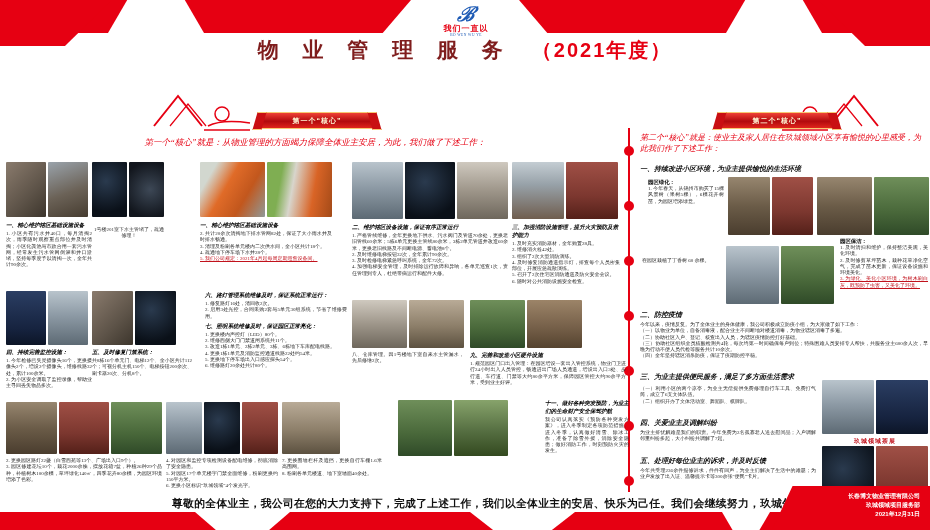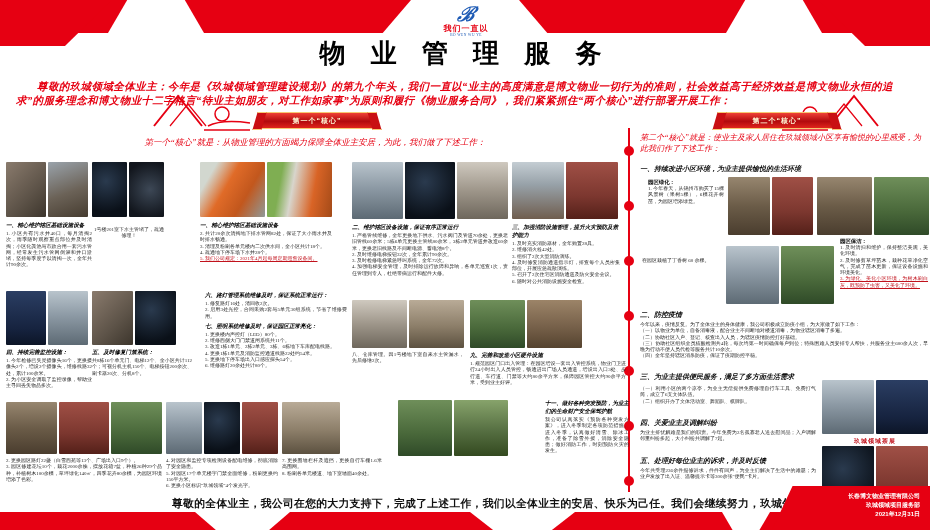--- a/index.html
+++ b/index.html
@@ -13,21 +13,21 @@
   .corner.r{right:0;width:112px;clip-path:polygon(0 0,100% 0,100% 100%,42% 100%);}
   .notch{position:absolute;top:0;background:#fff;clip-path:polygon(20% 0,80% 0,100% 100%,0 100%);}
   .logo-box{position:absolute;left:437px;top:4px;width:58px;text-align:center;line-height:1;}
   .logo-b{font-family:"Liberation Serif",serif;font-style:italic;font-weight:bold;
           font-size:20px;color:#1e5bb5;display:block;transform:skewX(-8deg);}
   .logo-cn{display:block;font-size:8px;font-weight:bold;color:#e60012;margin-top:1px;letter-spacing:1px;}
   .logo-en{display:block;font-size:3.5px;color:#1e5bb5;letter-spacing:.5px;margin-top:1px;}
   
   .title-row{position:absolute;left:0;top:36px;width:930px;display:flex;justify-content:center;
              align-items:baseline;gap:20px;font-family:"Liberation Sans",sans-serif;font-weight:bold;}
-  .t-main{font-size:26px;color:#000000;letter-spacing:9px;}
+  .t-main{font-size:21px;color:#7f1d1d;letter-spacing:9px;}
   .t-red{font-size:33px;color:#e60012;letter-spacing:7px;}
   .t-year{font-size:20px;color:#e60012;letter-spacing:2px;}
   .intro{position:absolute;left:16px;top:80px;width:898px;color:#e60012;font-size:10.5px;
          line-height:13.5px;font-weight:bold;font-style:italic;text-indent:2em;letter-spacing:.4px;}
   
   .ribbon{position:absolute;height:15px;width:110px;background:linear-gradient(180deg,#ef4136,#b20a0e 55%,#e0241c);
           border-top:1.5px solid #f7c873;border-bottom:1.5px solid #f7c873;color:#fff7d6;
           display:flex;align-items:center;justify-content:center;font-size:7px;font-weight:bold;
           font-family:"Liberation Sans",sans-serif;letter-spacing:1px;}
   .ribbon::before,.ribbon::after{content:"";position:absolute;top:-1.5px;bottom:-1.5px;width:9px;
@@ -106,23 +106,23 @@
       <path d="M8 40 L32 10 L56 40" fill="none" stroke="#e60012" stroke-width="2"></path>
       <path d="M24 40 L42 18 L60 40" fill="none" stroke="#e60012" stroke-width="1.2"></path>
       <circle cx="76" cy="28" r="7" fill="none" stroke="#e60012" stroke-width="1.5"></circle>
       <path d="M62 40 Q76 33 104 37" fill="none" stroke="#e60012" stroke-width="1.5"></path>
       <path d="M58 44 H104" stroke="#e60012" stroke-width="1.5"></path>
     </svg>
   </div>
 
   <div class="title-row">
     <span class="t-main">物 业 管 理 服 务</span>
-  </div>
-
-  <div class="intro">尊敬的玖城领域全体业主：今年是《玖城领域管理建设规划》的第九个年头，我们一直以“业主的高度满意是博文物业一切行为的准则，社会效益高于经济效益是博文物业永恒的追求”的服务理念和博文物业十二字格言“待业主如朋友，对工作如家事”为原则和履行《物业服务合同》，我们紧紧抓住“两个核心”进行部署开展工作：</div>
+    <span class="t-year">（2021年度）</span>
+  </div>
+
 
   <div class="ribbon" style="left:262px;top:112px;">第一个“核心”</div>
   <div class="ribbon" style="left:722px;top:112px;">第二个“核心”</div>
 
   <div class="divider"></div>
   <div class="ddot" style="top:146px;"></div>
   <div class="ddot" style="top:201px;"></div>
   <div class="ddot" style="top:256px;"></div>
   <div class="ddot" style="top:311px;"></div>
   <div class="ddot" style="top:366px;"></div>

